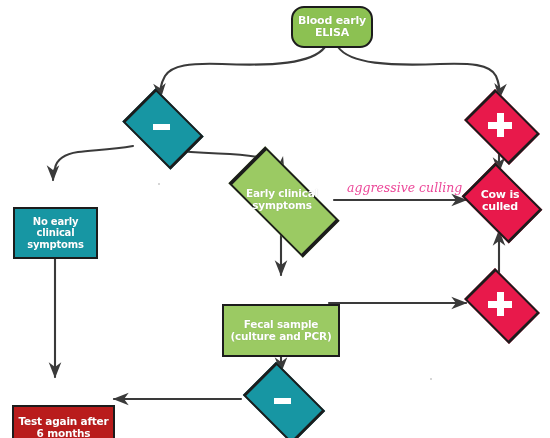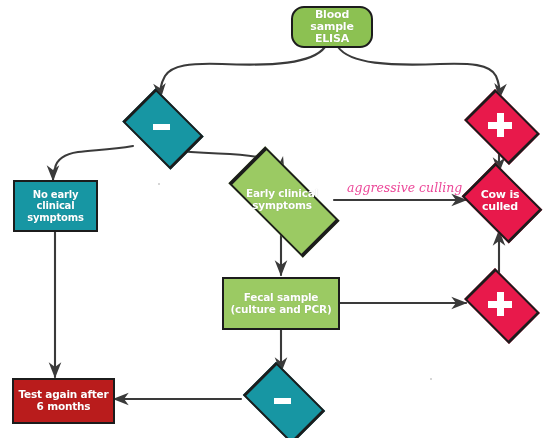--- a/index.html
+++ b/index.html
@@ -42,20 +42,21 @@
     text-shadow: 0 0 1px rgba(0,0,0,.18);
   }
   
   .n-round {
     border-radius: 13px;
     border: 2px solid #1c1c1c;
   }
   
   .n-rect {
     border: 2px solid #1c1c1c;
+    margin-top: 27px;
   }
   
   .n-diamond {
     background: transparent;
     border: none;
   }
   .n-diamond .dia {
     position: absolute;
     left: 50%;
     top: 50%;
@@ -144,21 +145,21 @@
       <path d="M499,278 L499,231" marker-end="url(#ah)"></path>
 
       <path d="M241,399 L114,399" marker-end="url(#ah)"></path>
     </g>
   </svg>
 
   <div class="speck" style="left:158px; top:183px;"></div>
   <div class="speck" style="left:430px; top:378px;"></div>
 
   <div class="node n-round" style="left:291px; top:6px; width:82px; height:42px; background:#8CC152; font-size:11px;">
-    <span class="lbl">Blood sample
+    <span class="lbl">Blood early
 ELISA</span>
   </div>
 
   <div class="node n-diamond" style="left:116px; top:96px; width:90px; height:62px;">
     <span class="dia" style="width:44px; height:44px; margin-left:-22px; margin-top:-22px;
           background:#1796A3; transform:rotate(45deg) scale(1.42,0.98);"></span>
     <span class="sym sym-minus"></span>
   </div>
 
   <div class="node n-diamond" style="left:457px; top:96px; width:86px; height:58px;">

